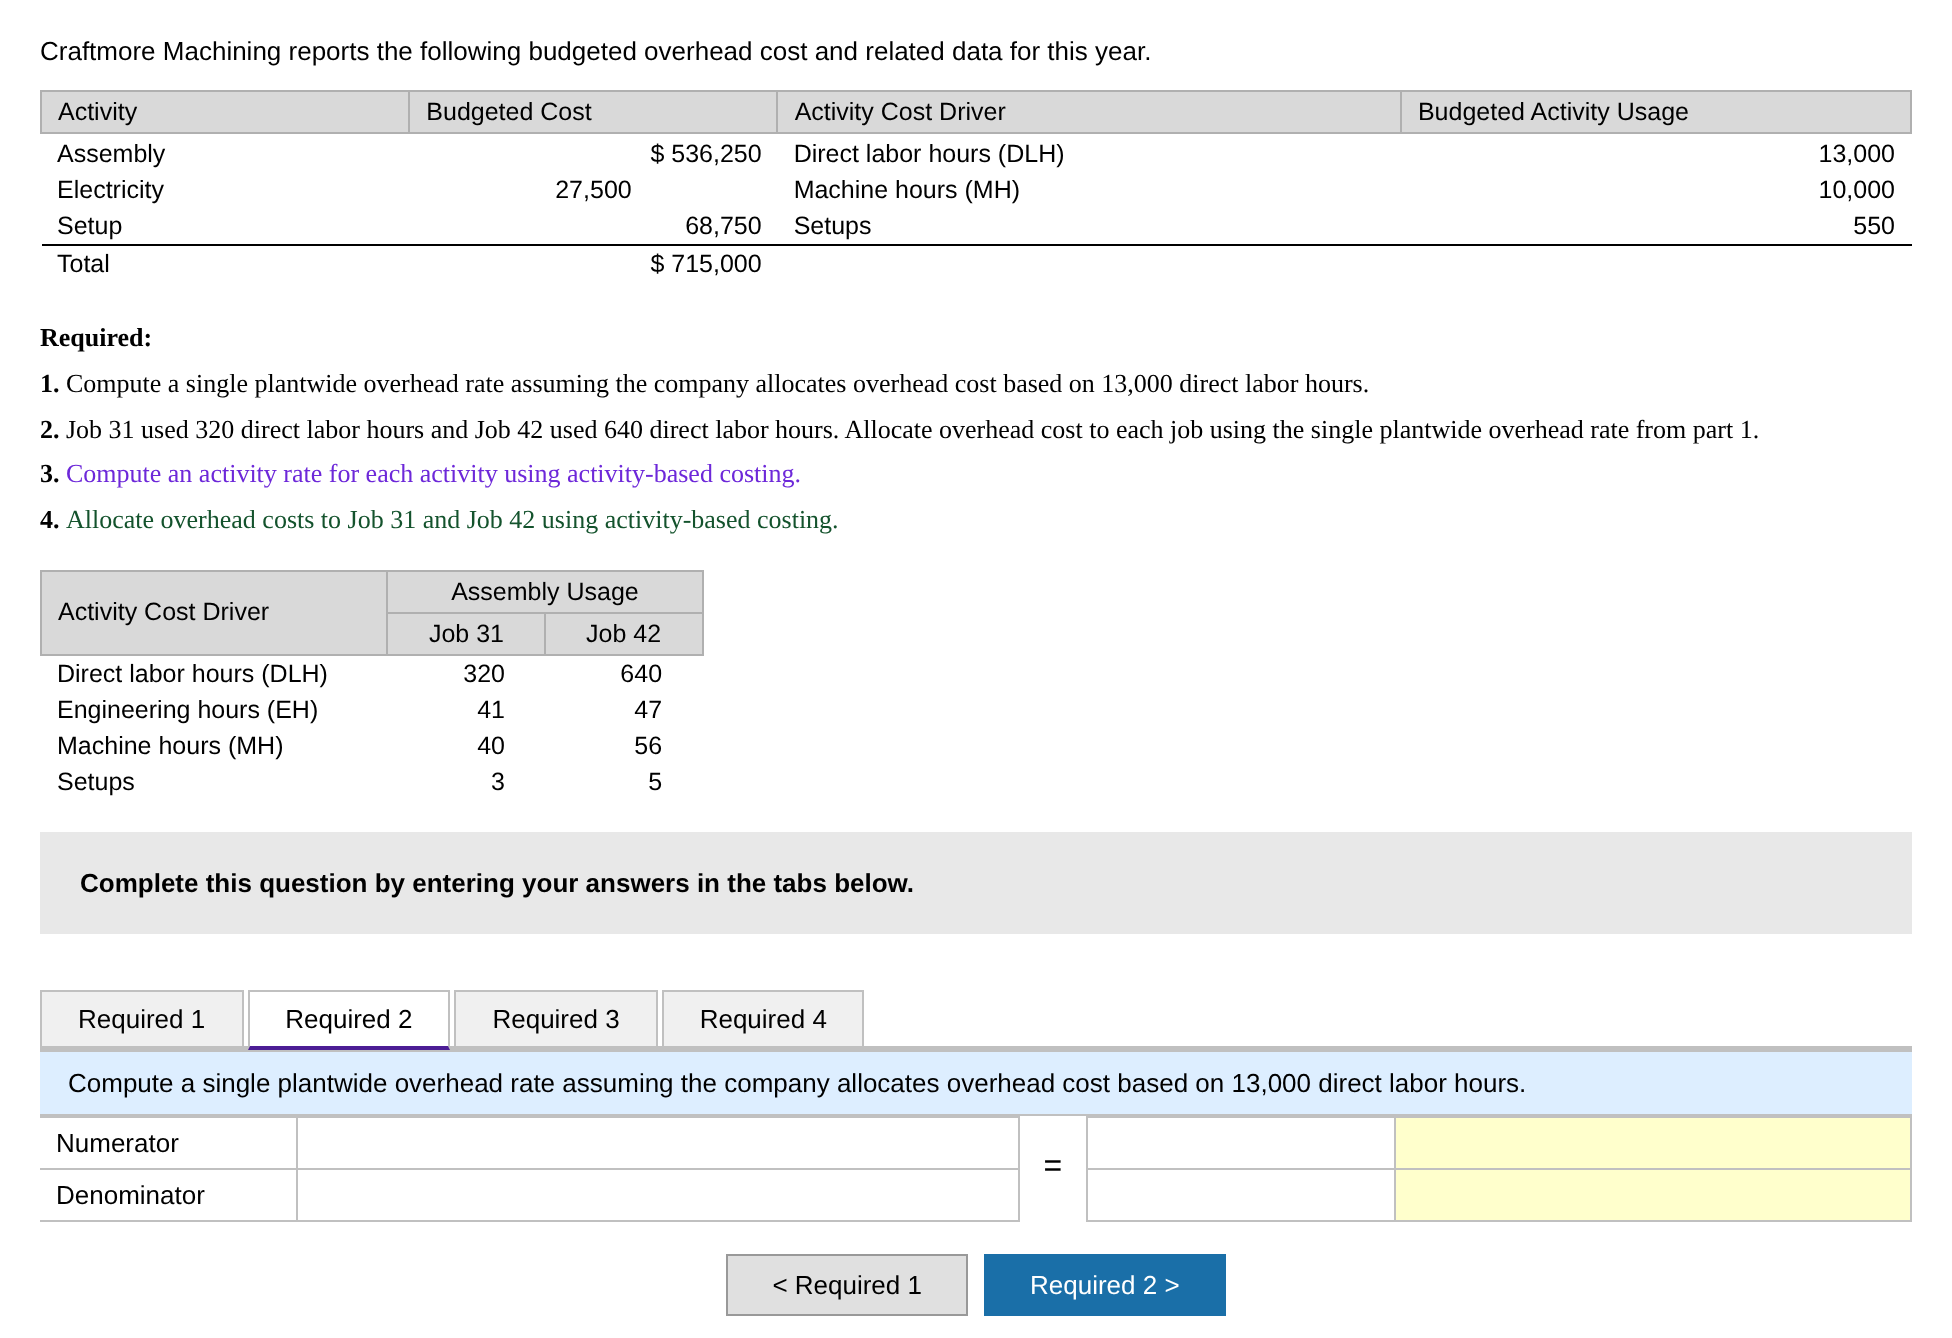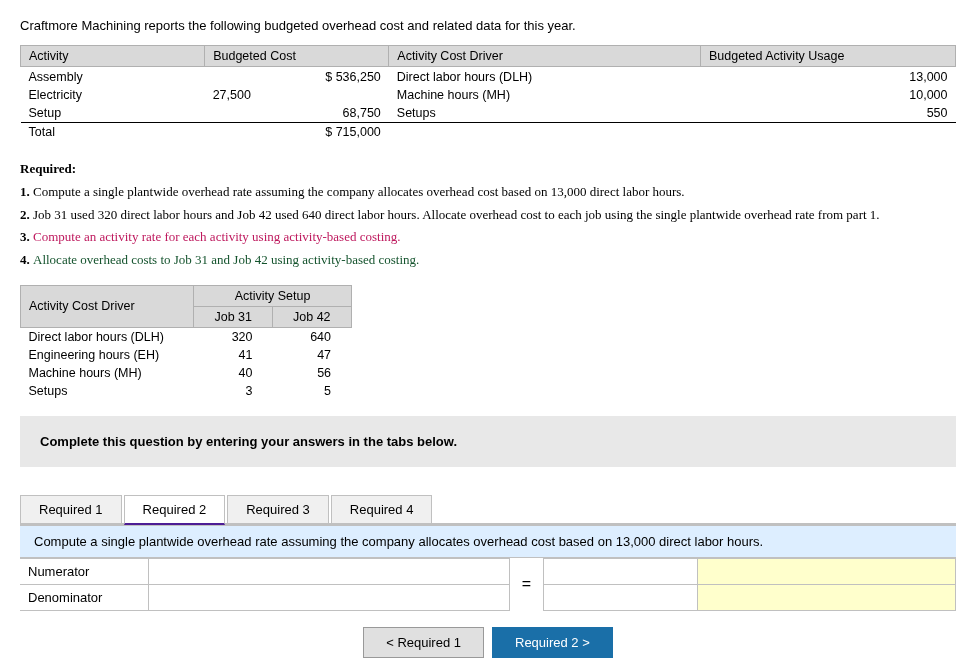--- a/index.html
+++ b/index.html
@@ -226,21 +226,21 @@
     </thead>
     <tbody id="main-table-body">
     <tr>
       <td class="col-activity">Assembly</td>
       <td class="col-budgeted" style="text-align:right">$ 536,250</td>
       <td class="col-driver">Direct labor hours (DLH)</td>
       <td class="col-usage" style="text-align:right">13,000</td>
     </tr>
         <tr>
       <td class="col-activity">Electricity</td>
-      <td class="col-budgeted" style="text-align:left">27,500</td>
+      <td class="col-budgeted" style="text-align:center">27,500</td>
       <td class="col-driver">Machine hours (MH)</td>
       <td class="col-usage" style="text-align:right">10,000</td>
     </tr>
         <tr>
       <td class="col-activity">Setup</td>
       <td class="col-budgeted" style="text-align:right">68,750</td>
       <td class="col-driver">Setups</td>
       <td class="col-usage" style="text-align:right">550</td>
     </tr>
         <tr class="total-row">
@@ -250,31 +250,31 @@
     <td class="col-usage"></td>
   </tr>
       </tbody>
   </table>
 
   <div class="required-section">
     <p><span class="bold">Required:</span></p>
     <div id="required-items">
         <p><span class="bold">1. </span><span>Compute a single plantwide overhead rate assuming the company allocates overhead cost based on 13,000 direct labor hours.</span></p>
         <p><span class="bold">2. </span><span>Job 31 used 320 direct labor hours and Job 42 used 640 direct labor hours. Allocate overhead cost to each job using the single plantwide overhead rate from part 1.</span></p>
-        <p><span class="bold">3. </span><span style="color: #be185d;">Compute an activity rate for each activity using activity-based costing.</span></p>
+        <p><span class="bold">3. </span><span style="color: #6d28d9;">Compute an activity rate for each activity using activity-based costing.</span></p>
         <p><span class="bold">4. </span><span style="color: #14532d;">Allocate overhead costs to Job 31 and Job 42 using activity-based costing.</span></p>
       </div>
   </div>
 
   <div class="usage-table-container">
     <table class="usage-table">
       <thead>
         <tr>
           <th class="left-header" rowspan="2">Activity Cost Driver</th>
-          <th colspan="2" class="span-header">Activity Setup</th>
+          <th colspan="2" class="span-header">Assembly Usage</th>
         </tr>
         <tr>
           <th>Job 31</th>
           <th>Job 42</th>
         </tr>
       </thead>
       <tbody id="usage-table-body">
       <tr>
       <td class="row-label">Direct labor hours (DLH)</td>
       <td>320</td>

